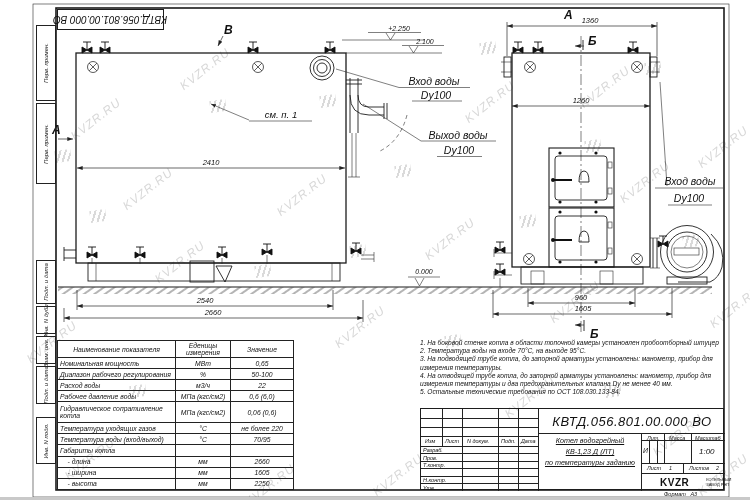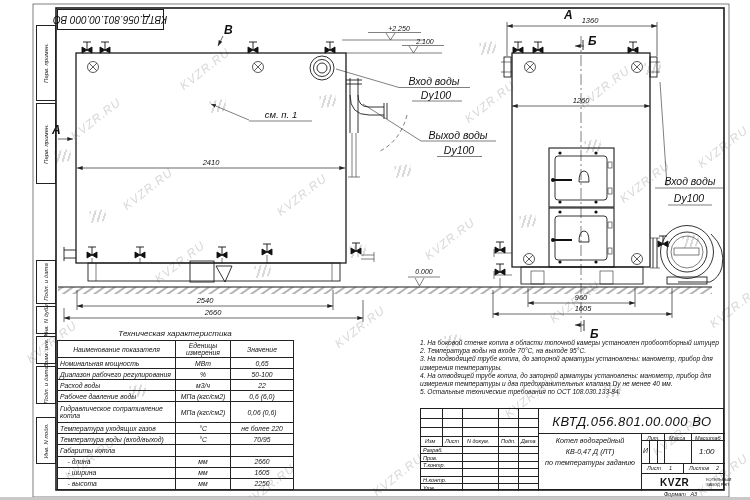--- a/index.html
+++ b/index.html
@@ -42,21 +42,21 @@
   
   #tblock{position:absolute;left:420px;top:408px;width:304px;height:82px;
           border:1.5px solid #1d1d1d;box-sizing:border-box;font-style:italic;}
   .vl{position:absolute;width:1px;background:#222;}
   .hl{position:absolute;height:1px;background:#222;}
   .tbt{position:absolute;font:italic 5.5px "Liberation Sans",sans-serif;white-space:nowrap;}
   #tb-docnum{position:absolute;left:118px;top:0;width:186px;height:24px;display:flex;
              align-items:center;justify-content:center;font:italic 13px "Liberation Sans",sans-serif;
              letter-spacing:.5px;white-space:nowrap;}
   #tb-name{position:absolute;left:118px;top:26px;width:102px;text-align:center;
-           font:italic 7.2px "Liberation Sans",sans-serif;line-height:11px;}
+           font:italic 7.2px "Liberation Sans",sans-serif;line-height:11px;text-decoration:underline;}
   #logo-row{position:absolute;left:222px;top:65px;width:80px;height:16px;display:flex;
             align-items:center;gap:17px;}
   #logo-mark{width:13px;height:11px;background:repeating-linear-gradient(115deg,#111 0 2px,transparent 2px 4.5px);}
   #logo-word{font:bold 10px "Liberation Sans",sans-serif;font-style:normal;letter-spacing:.5px;}
   #logo-sub{font:4px "Liberation Sans",sans-serif;font-style:normal;line-height:5px;}
   #format-line{position:absolute;left:664px;top:491px;font:italic 5.5px "Liberation Sans",sans-serif;}
   #gray-bottom{position:absolute;left:0;top:497px;width:750px;height:3px;background:#c9c9c9;}
 </style>
 </head>
 <body>
@@ -375,21 +375,20 @@
       </div>
     <div class="sbox" style="top:417px;height:47px">
         <span>Инв. N подл.</span>
       </div>
   </div>
 
   <div id="stamp-top">
     <span>КВТД.056.801.00.000  ВО</span>
   </div>
 
-  <div id="tech-title">Техническая характеристика</div>
   <table id="tech-table">
     <colgroup>
         <col style="width:118px">
         <col style="width:55px">
         <col style="width:63px">
       </colgroup>
     <thead>
       <tr style="height:17px">
         <th>Наименование показателя</th>
         <th>Еденицы измерения</th>
@@ -514,21 +513,21 @@
     <div class="tbt" style="left:2px;top:38px">Разраб.</div>
     <div class="tbt" style="left:2px;top:45.5px">Пров.</div>
     <div class="tbt" style="left:2px;top:53px">Т.контр.</div>
     <div class="tbt" style="left:2px;top:68px">Н.контр.</div>
     <div class="tbt" style="left:2px;top:75.5px">Утв.</div>
 
     <div id="tb-docnum">КВТД.056.801.00.000  ВО</div>
 
     <div id="tb-name">
       <div>Котел водогрейный</div>
-      <div>КВ-0,47 Д (ЛТ)</div>
+      <div>КВ-1,23 Д (ЛТ)</div>
       <div>по температуры заданию</div>
     </div>
 
     <div class="tbt" style="left:226px;top:25.5px">Лит.</div>
     <div class="tbt" style="left:248px;top:25.5px">Масса</div>
     <div class="tbt" style="left:274px;top:25.5px">Масштаб</div>
     <div class="tbt" style="left:222px;top:38px;font-size:7px">И</div>
     <div class="tbt" style="left:278px;top:38px;font-size:8px">1:00</div>
     <div class="tbt" style="left:226px;top:56px">Лист</div>
     <div class="tbt" style="left:248px;top:56px">1</div>

